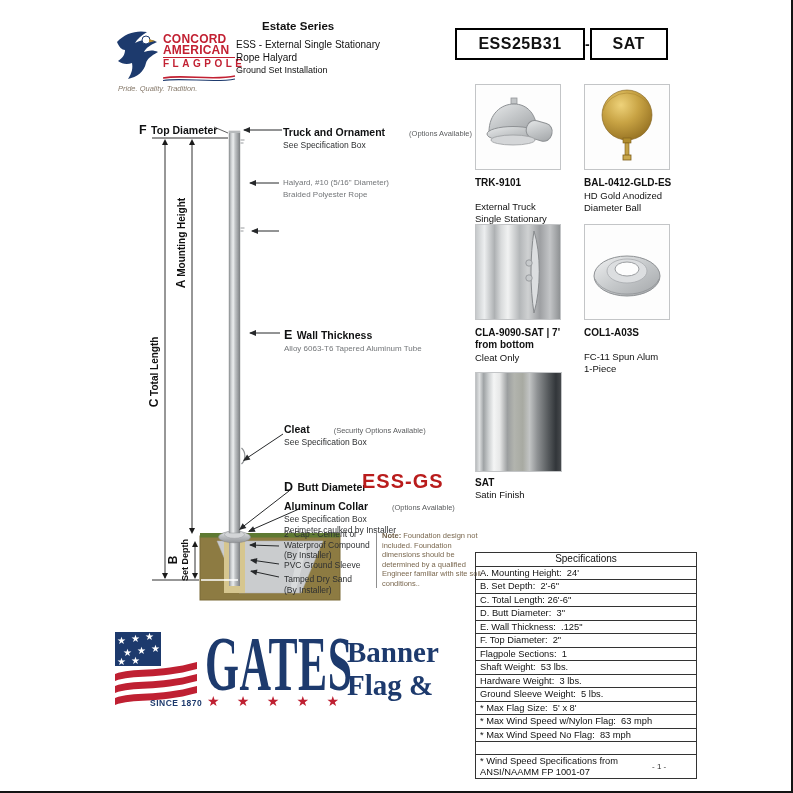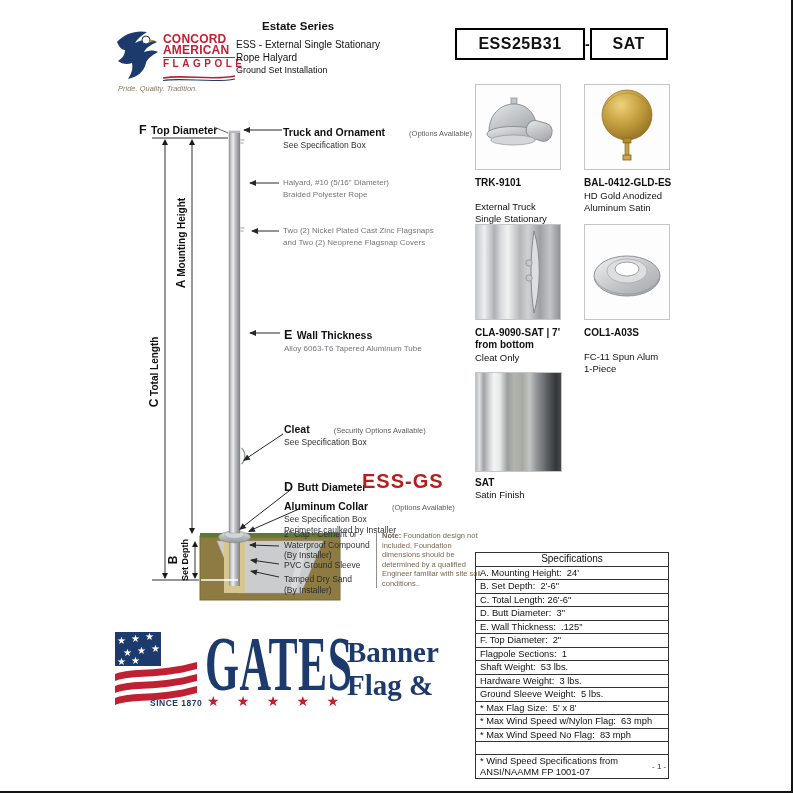--- a/index.html
+++ b/index.html
@@ -36,21 +36,21 @@
   .card{position:absolute;width:92px;}
   .imgbox{border:1px solid #c3c5c7;background:#fdfdfd;overflow:hidden;}
   .pcode{font-weight:700;font-size:10px;line-height:12px;margin-top:7px;}
   .gap-code{min-height:23px;}
   .pdesc{font-size:9.5px;line-height:11.5px;margin-top:1px;}
   .satin-swatch{width:100%;height:100%;
     background:linear-gradient(90deg,#b9bcbe 0%,#dfe1e2 4%,#9fa3a5 9%,#cdd0d1 15%,#f4f5f5 21%,#e6e7e7 28%,#9b9e9f 37%,#b2b4ae 45%,#a8aaa2 55%,#c2c4c4 63%,#8f9294 72%,#565a5d 85%,#32363a 94%,#46494c 100%);}
   .polebg{width:100%;height:100%;position:relative;
     background:linear-gradient(90deg,#c6c9cb 0%,#eceeef 10%,#aeb1b3 22%,#d9dbdc 30%,#f1f2f2 38%,#b4b7b9 52%,#cfd1d2 62%,#9d9fa2 76%,#c3c5c7 88%,#8f9294 100%);}
   
-  table.specs{border-collapse:collapse;width:194px;table-layout:fixed;}
+  table.specs{border-collapse:collapse;width:222px;table-layout:fixed;}
   table.specs td{border:1px solid #333;font-size:9.3px;line-height:10.5px;padding:1px 4px;white-space:pre-wrap;height:10px;}
   table.specs td.hdr{text-align:center;font-size:10px;}
   
   .gates{font-family:"Liberation Serif", serif;font-weight:700;color:#1d3a6d;font-size:78px;line-height:60px;
     transform:scaleX(.56);transform-origin:left top;letter-spacing:1px;white-space:nowrap;}
   .gates-stars{width:132px;display:flex;justify-content:space-between;color:#bf2032;font-size:14px;}
   .fb{font-family:"Liberation Serif", serif;font-weight:700;color:#1d3a6d;font-size:29px;line-height:33px;}
   .since{color:#1d3a6d;font-weight:700;font-size:8.5px;letter-spacing:.5px;}
   .pageno{font-size:8px;color:#333;}
 </style>
@@ -184,24 +184,20 @@
   <div class="abs" style="left:283px;top:122px;">
     <div><span class="co-title">Truck and Ornament</span><span class="co-paren">(Options Available)</span></div>
     <div class="co-sub">See Specification Box</div>
   </div>
 
   <div class="abs co-gray" style="left:283px;top:177px;">
     <div>Halyard, #10 (5/16" Diameter)</div>
     <div>Braided Polyester Rope</div>
   </div>
 
-  <div class="abs co-gray" style="left:283px;top:225px;">
-    <div>Two (2) Nickel Plated Cast Zinc Flagsnaps</div>
-    <div>and Two (2) Neoprene Flagsnap Covers</div>
-  </div>
 
   <div class="abs dim-rot" style="left:181px;top:243px;">
     <span class="dimkey">A</span>
     <span>Mounting Height</span>
   </div>
   <div class="abs dim-rot" style="left:154px;top:372px;">
     <span class="dimkey">C</span>
     <span>Total Length</span>
   </div>
 
@@ -288,21 +284,21 @@
         <circle cx="42" cy="30" r="25" fill="url(#gGold)" stroke="#7d5c18" stroke-width="0.6"></circle>
         <path d="M18,26 a25,25 0 0 1 48,0" fill="none" stroke="#a88530" stroke-width="0.7" opacity="0.8"></path>
         <rect x="38" y="53" width="8" height="5" fill="#b08c2e" stroke="#7d5c18" stroke-width="0.6"></rect>
         <rect x="40" y="58" width="4" height="13" fill="#c3a247" stroke="#7d5c18" stroke-width="0.6"></rect>
         <rect x="38" y="70" width="8" height="5" fill="#caa94e" stroke="#7d5c18" stroke-width="0.8"></rect>
       </svg>
     </div>
     <div class="pcode">BAL-0412-GLD-ES</div>
     <div class="pdesc">
       <div>HD Gold Anodized</div>
-      <div>Aluminum Satin</div>
+      <div>Diameter Ball</div>
     </div>
   </div>
 
   <div class="card" style="left:475px;top:224px;">
     <div class="imgbox" style="width:84px;height:94px;">
       <div class="polebg">
         <svg width="84" height="94" viewBox="0 0 84 94" style="position:absolute;left:0;top:0;">
           <path d="M58,6 C65,28 65,64 58,88 C54,64 54,30 58,6 Z" fill="#dcdee0" stroke="#888b8e" stroke-width="1"></path>
           <circle cx="53" cy="38" r="3.2" fill="#c6c9cb" stroke="#8e9194" stroke-width="0.8"></circle>
           <circle cx="53" cy="53" r="3.2" fill="#c6c9cb" stroke="#8e9194" stroke-width="0.8"></circle>

